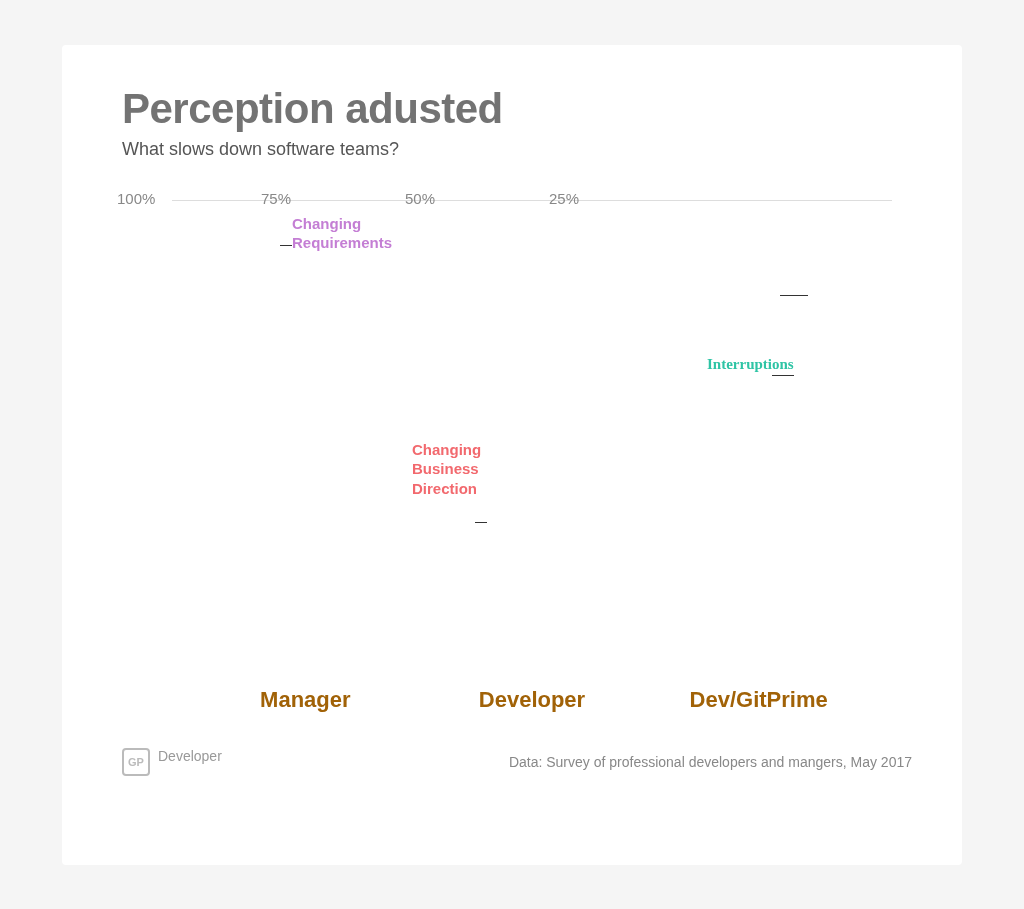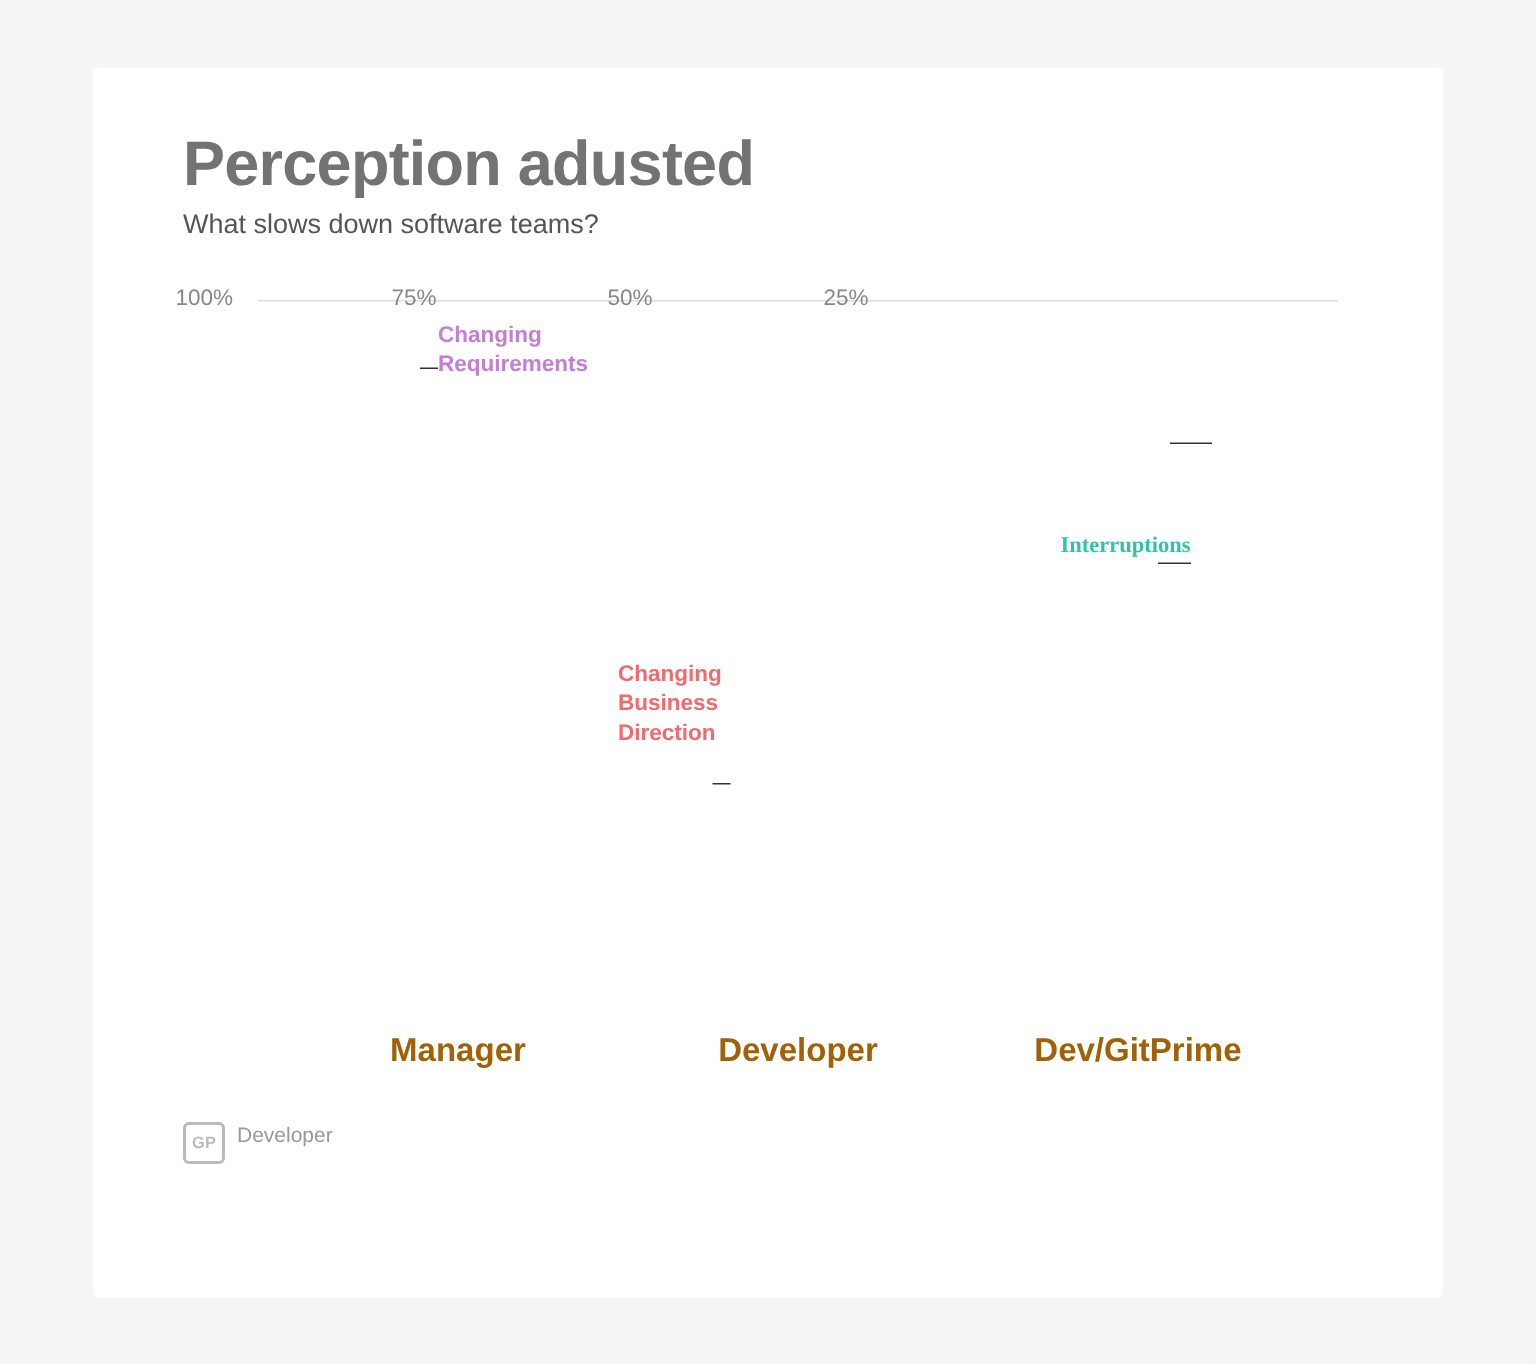--- a/index.html
+++ b/index.html
@@ -210,14 +210,15 @@
     </div>
 
     <div style="position:absolute; top:175px; left:600px; width:22px; height:1px; background:#333;"></div>
   </div>
 
   <div class="footer">
     <div class="gitprime-logo">
       <div class="logo-box">GP</div>
       <span>Developer</span>
     </div>
+    <span class="footer-note">Data: Survey of professional developers and mangers, May 2017</span>
   </div>
 </div>
 
 </body></html>

